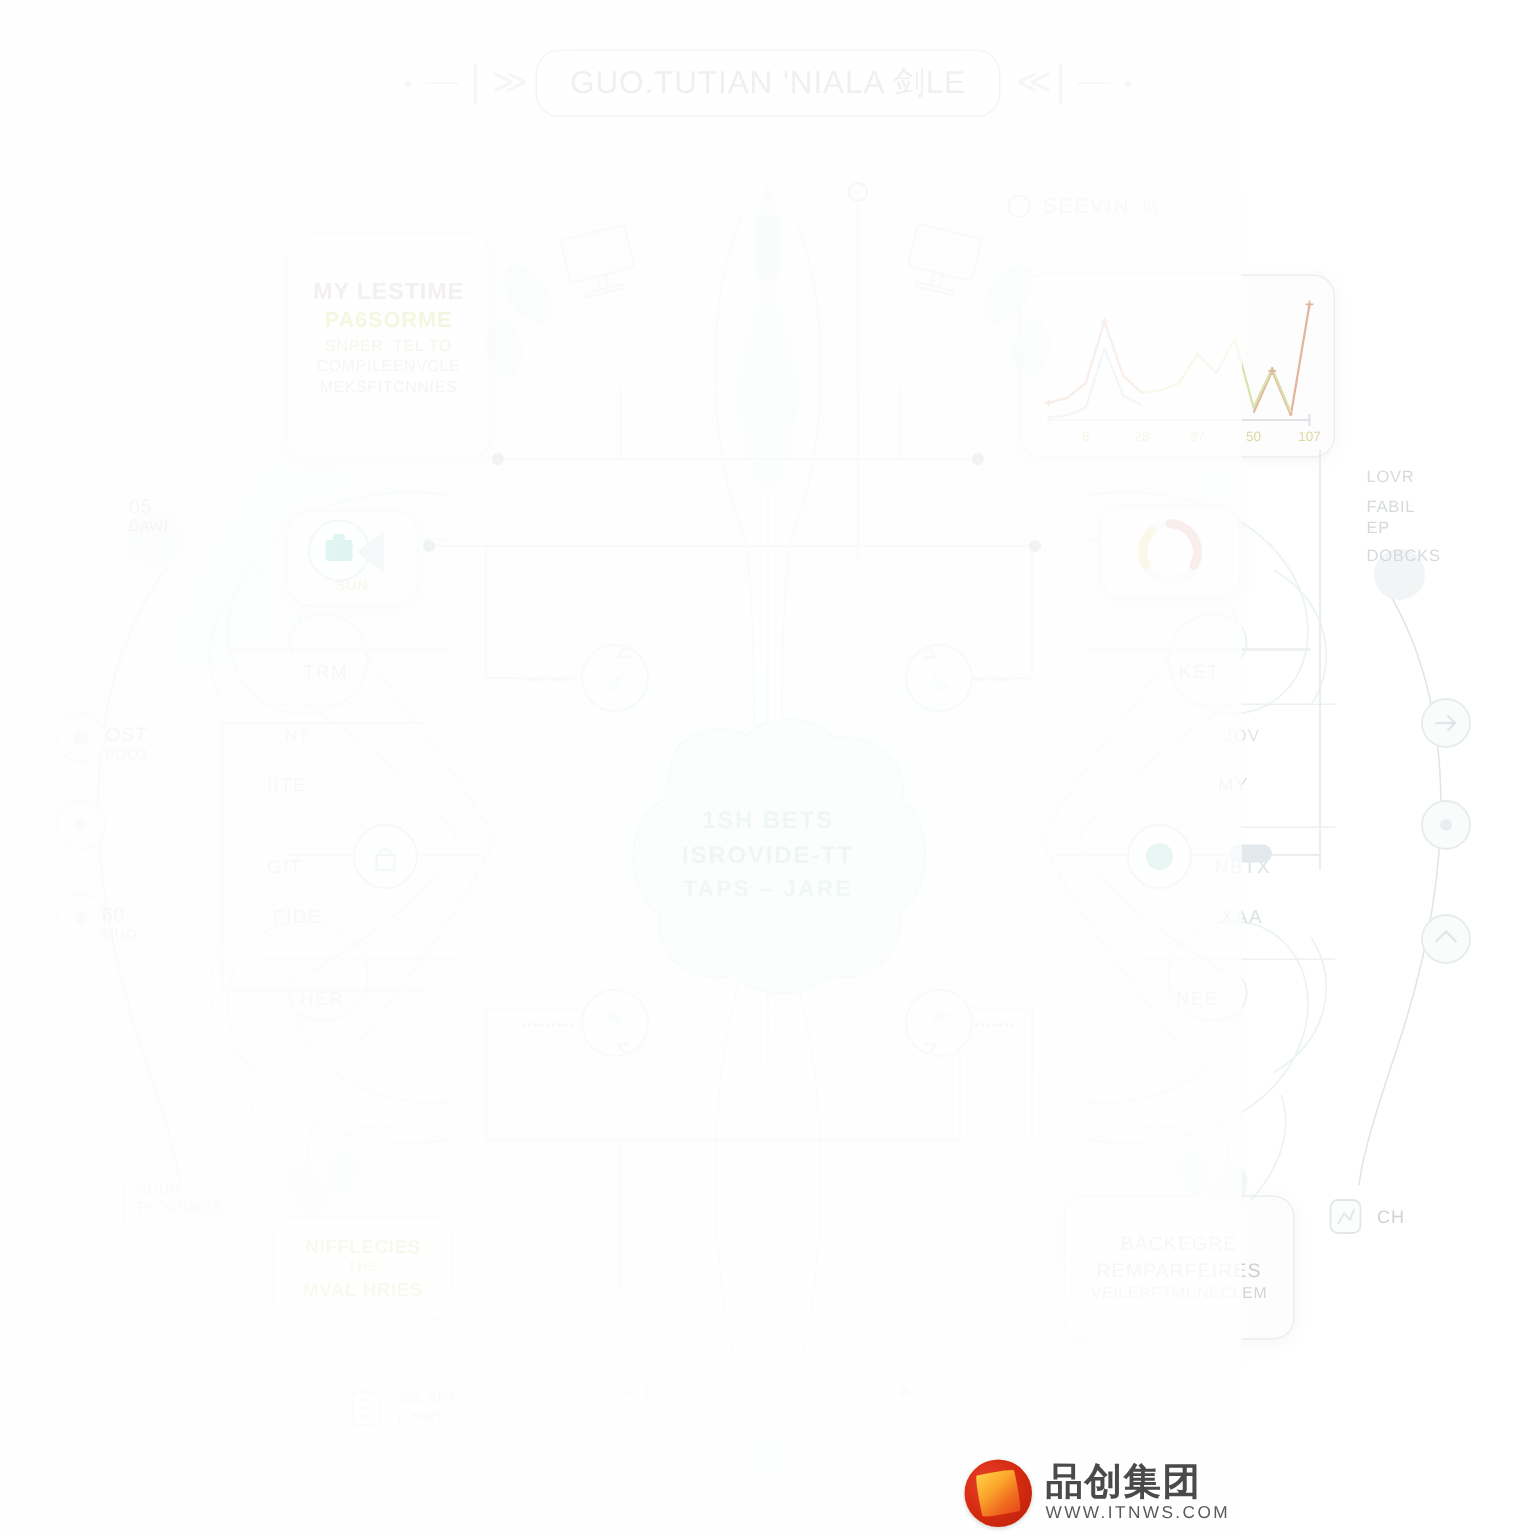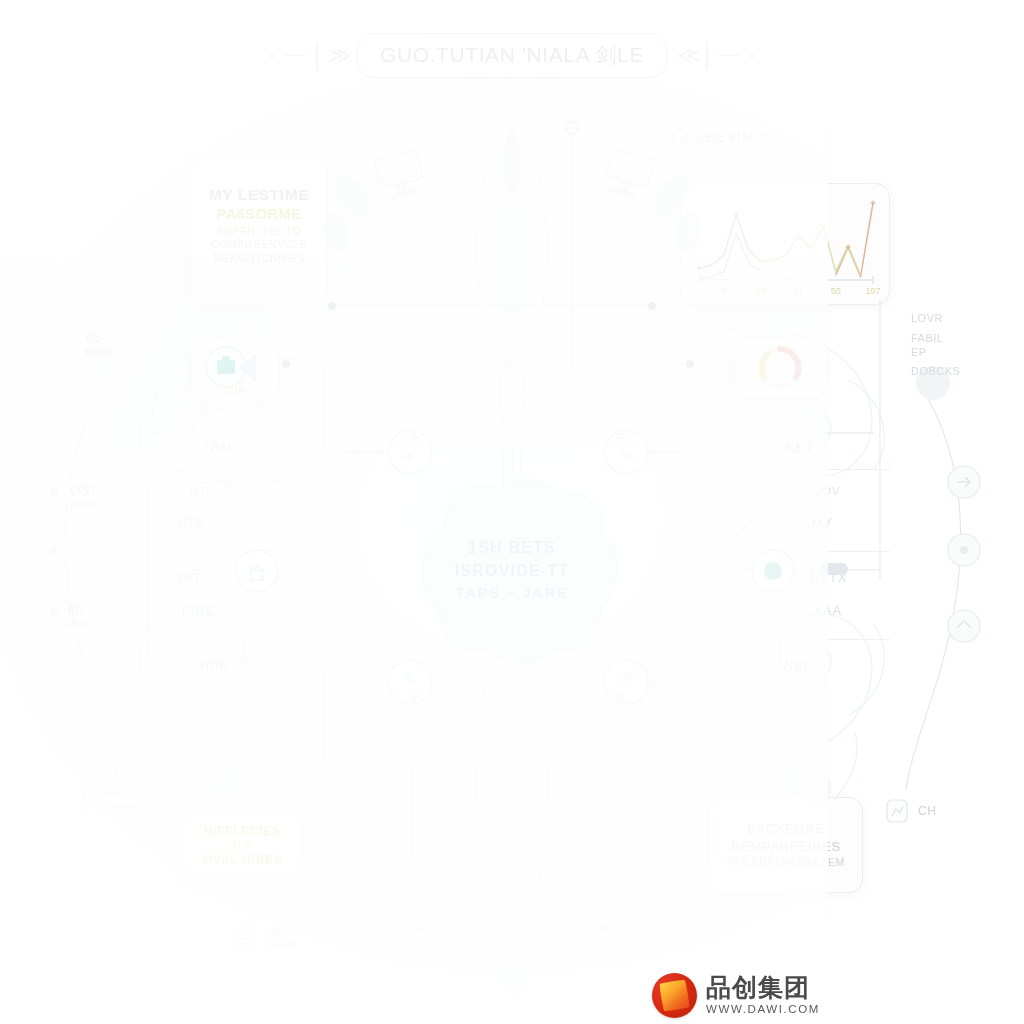--- a/index.html
+++ b/index.html
@@ -467,19 +467,19 @@
     <circle cx="15" cy="15" r="12" fill="#fbfdfd" stroke="#eaeff0" stroke-width="1.1"></circle>
     <circle cx="15" cy="15" r="4" fill="#eaf0f0"></circle>
   </svg>
 
   <div class="abs" id="wm">
     <div id="wmLogo">
         <div id="wmLeaf"></div>
       </div>
     <div id="wmTextWrap">
       <div id="wmCjk">品创集团</div>
-      <div id="wmUrl">WWW.DAWI.COM</div>
+      <div id="wmUrl">WWW.ITNWS.COM</div>
     </div>
   </div>
 
   <div id="wash"></div>
   <div id="vig"></div>
 </div>
 
 </body></html>

